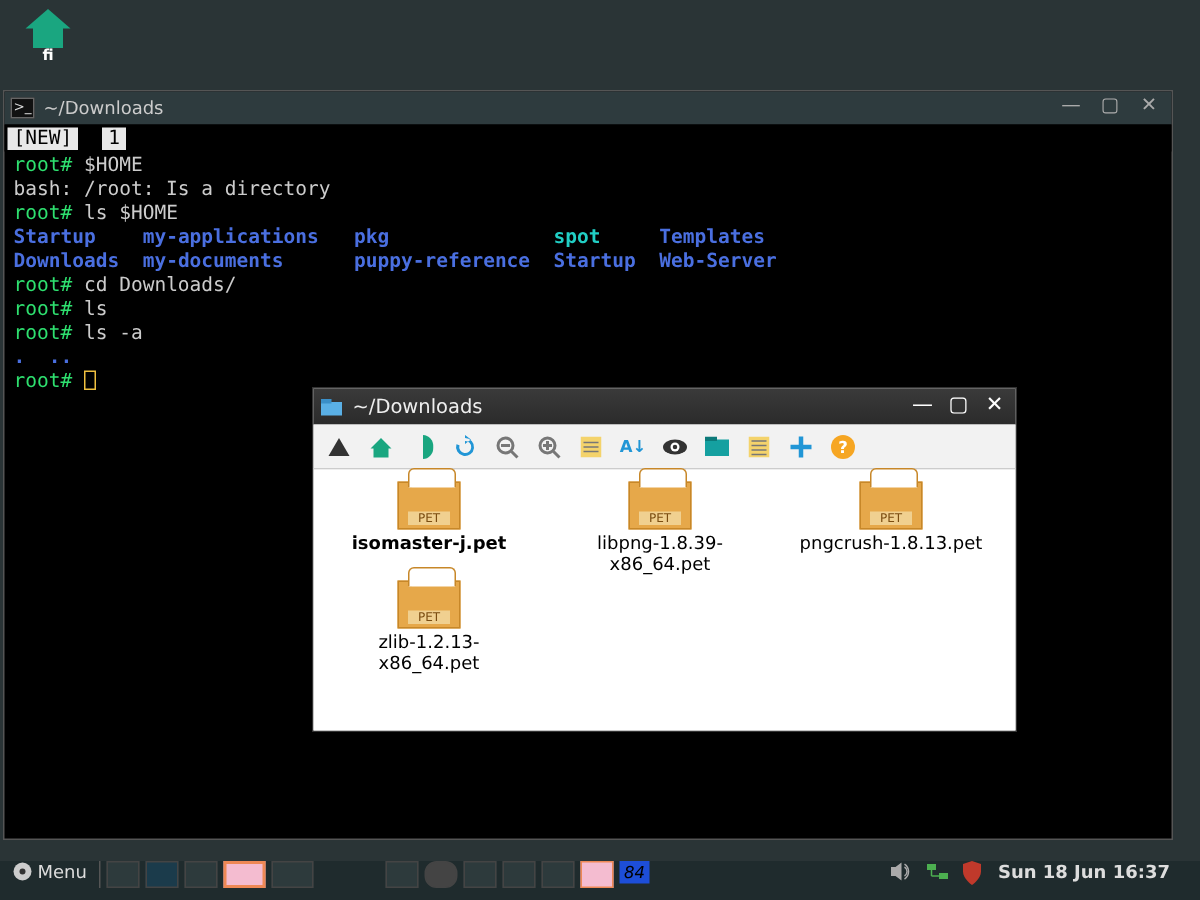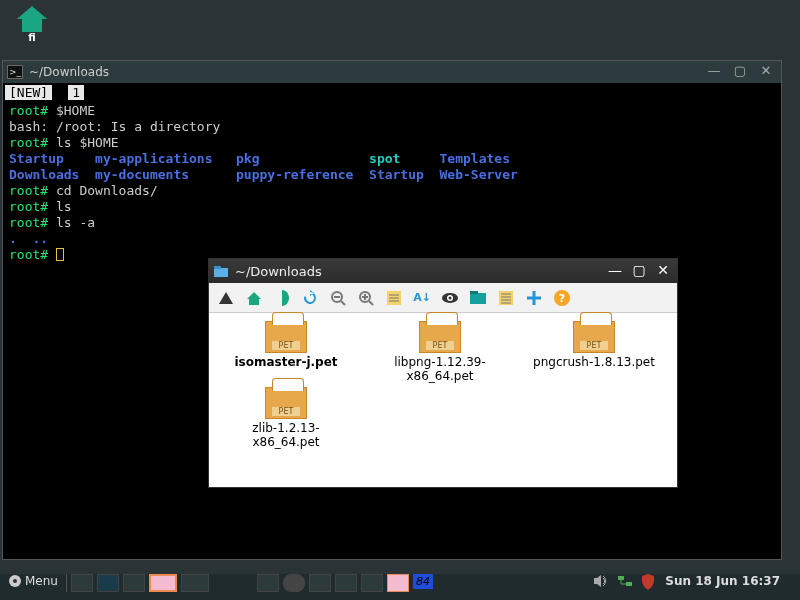--- a/index.html
+++ b/index.html
@@ -256,21 +256,21 @@
         </svg>
       </span>
   </div>
   <div class="fm-body">
     <div class="fm-item bold">
       <div class="pet-box"></div>
       <span class="lbl">isomaster-j.pet</span>
     </div>
     <div class="fm-item">
       <div class="pet-box"></div>
-      <span class="lbl">libpng-1.12.39-x86_64.pet</span>
+      <span class="lbl">libpng-1.8.39-x86_64.pet</span>
     </div>
     <div class="fm-item">
       <div class="pet-box"></div>
       <span class="lbl">pngcrush-1.8.13.pet</span>
     </div>
     <div class="fm-item">
       <div class="pet-box"></div>
       <span class="lbl">zlib-1.2.13-x86_64.pet</span>
     </div>
   </div>

